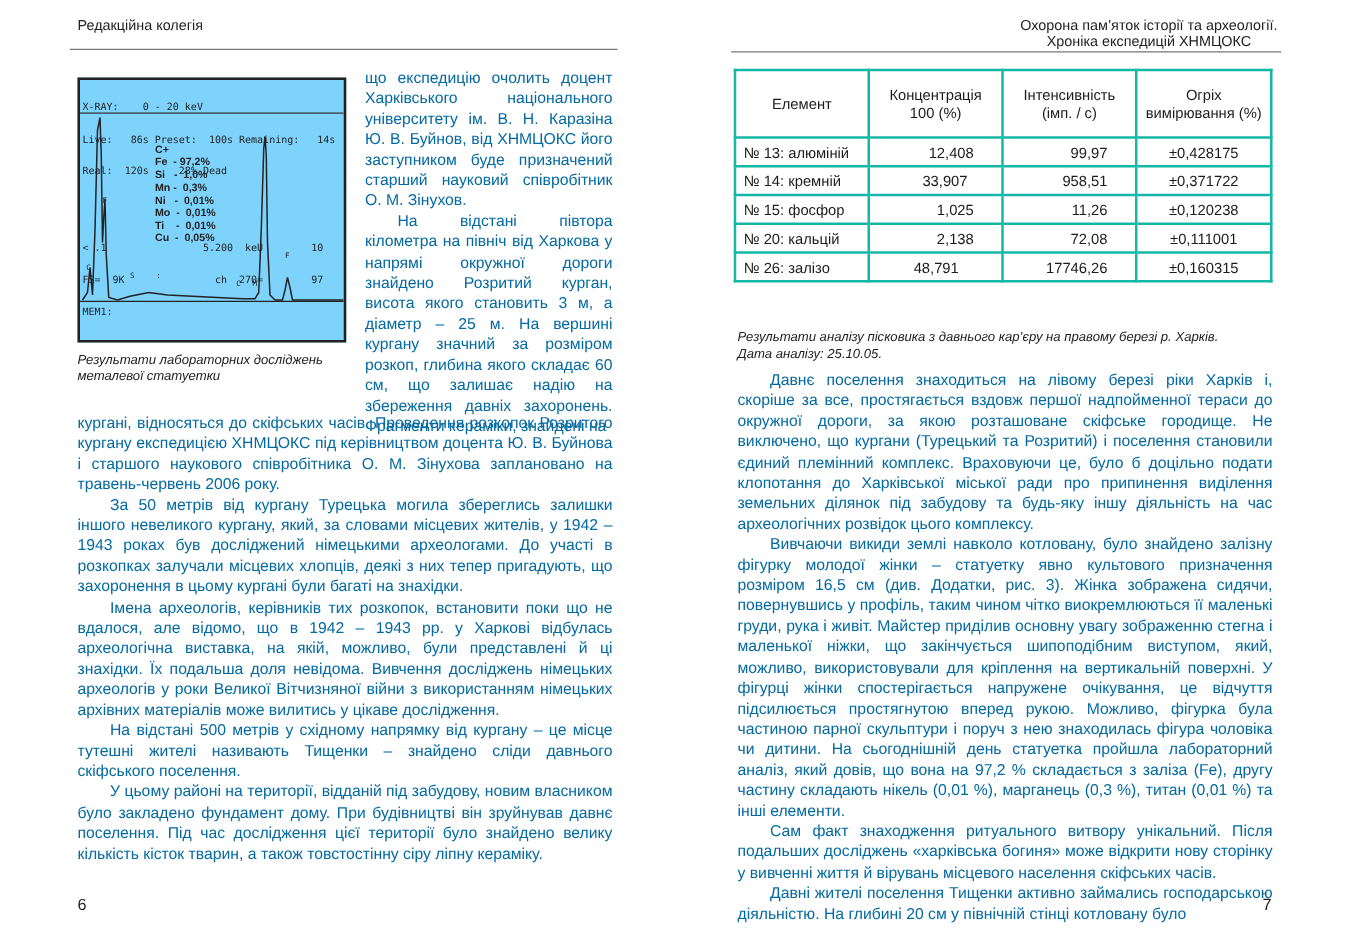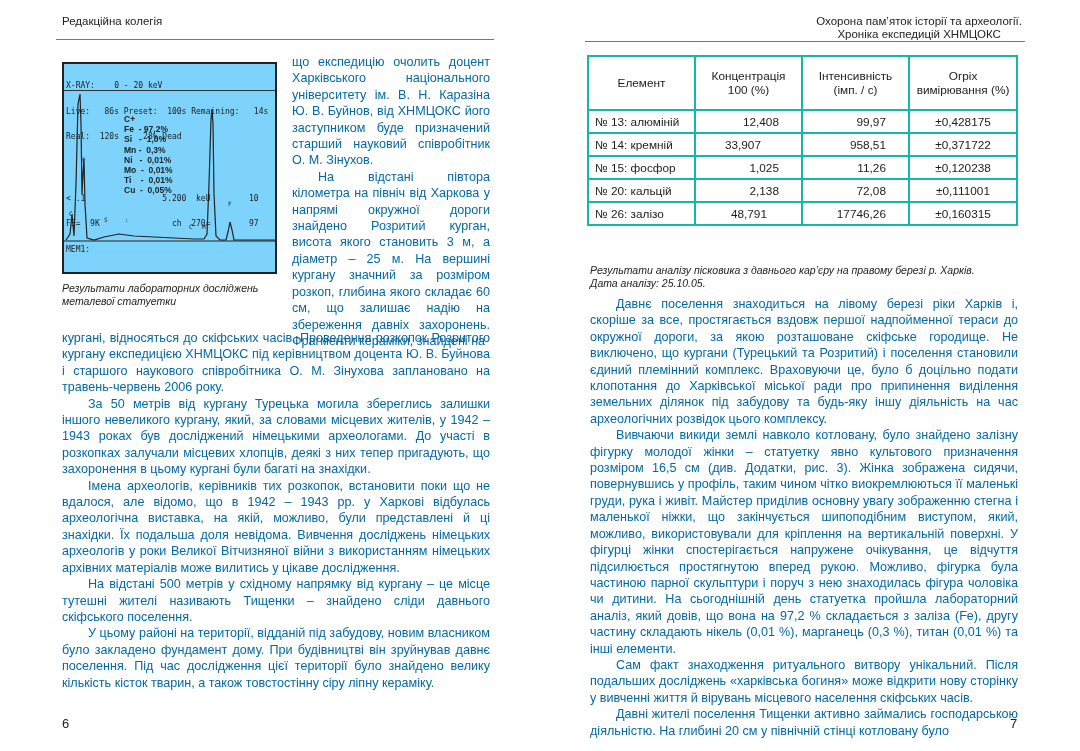--- a/index.html
+++ b/index.html
@@ -121,21 +121,21 @@
   </thead>
   <tbody>
     <tr>
       <td>№ 13: алюміній</td>
       <td class="num" style="padding-right:22px">12,408</td>
       <td class="num" style="padding-right:22px">99,97</td>
       <td class="err">±0,428175</td>
     </tr>
     <tr>
       <td>№ 14: кремній</td>
-      <td class="num" style="padding-right:40px">33,907</td>
+      <td class="num" style="padding-right:27px">33,907</td>
       <td class="num" style="padding-right:22px">958,51</td>
       <td class="err">±0,371722</td>
     </tr>
     <tr>
       <td>№ 15: фосфор</td>
       <td class="num" style="padding-right:22px">1,025</td>
       <td class="num" style="padding-right:22px">11,26</td>
       <td class="err">±0,120238</td>
     </tr>
     <tr>

